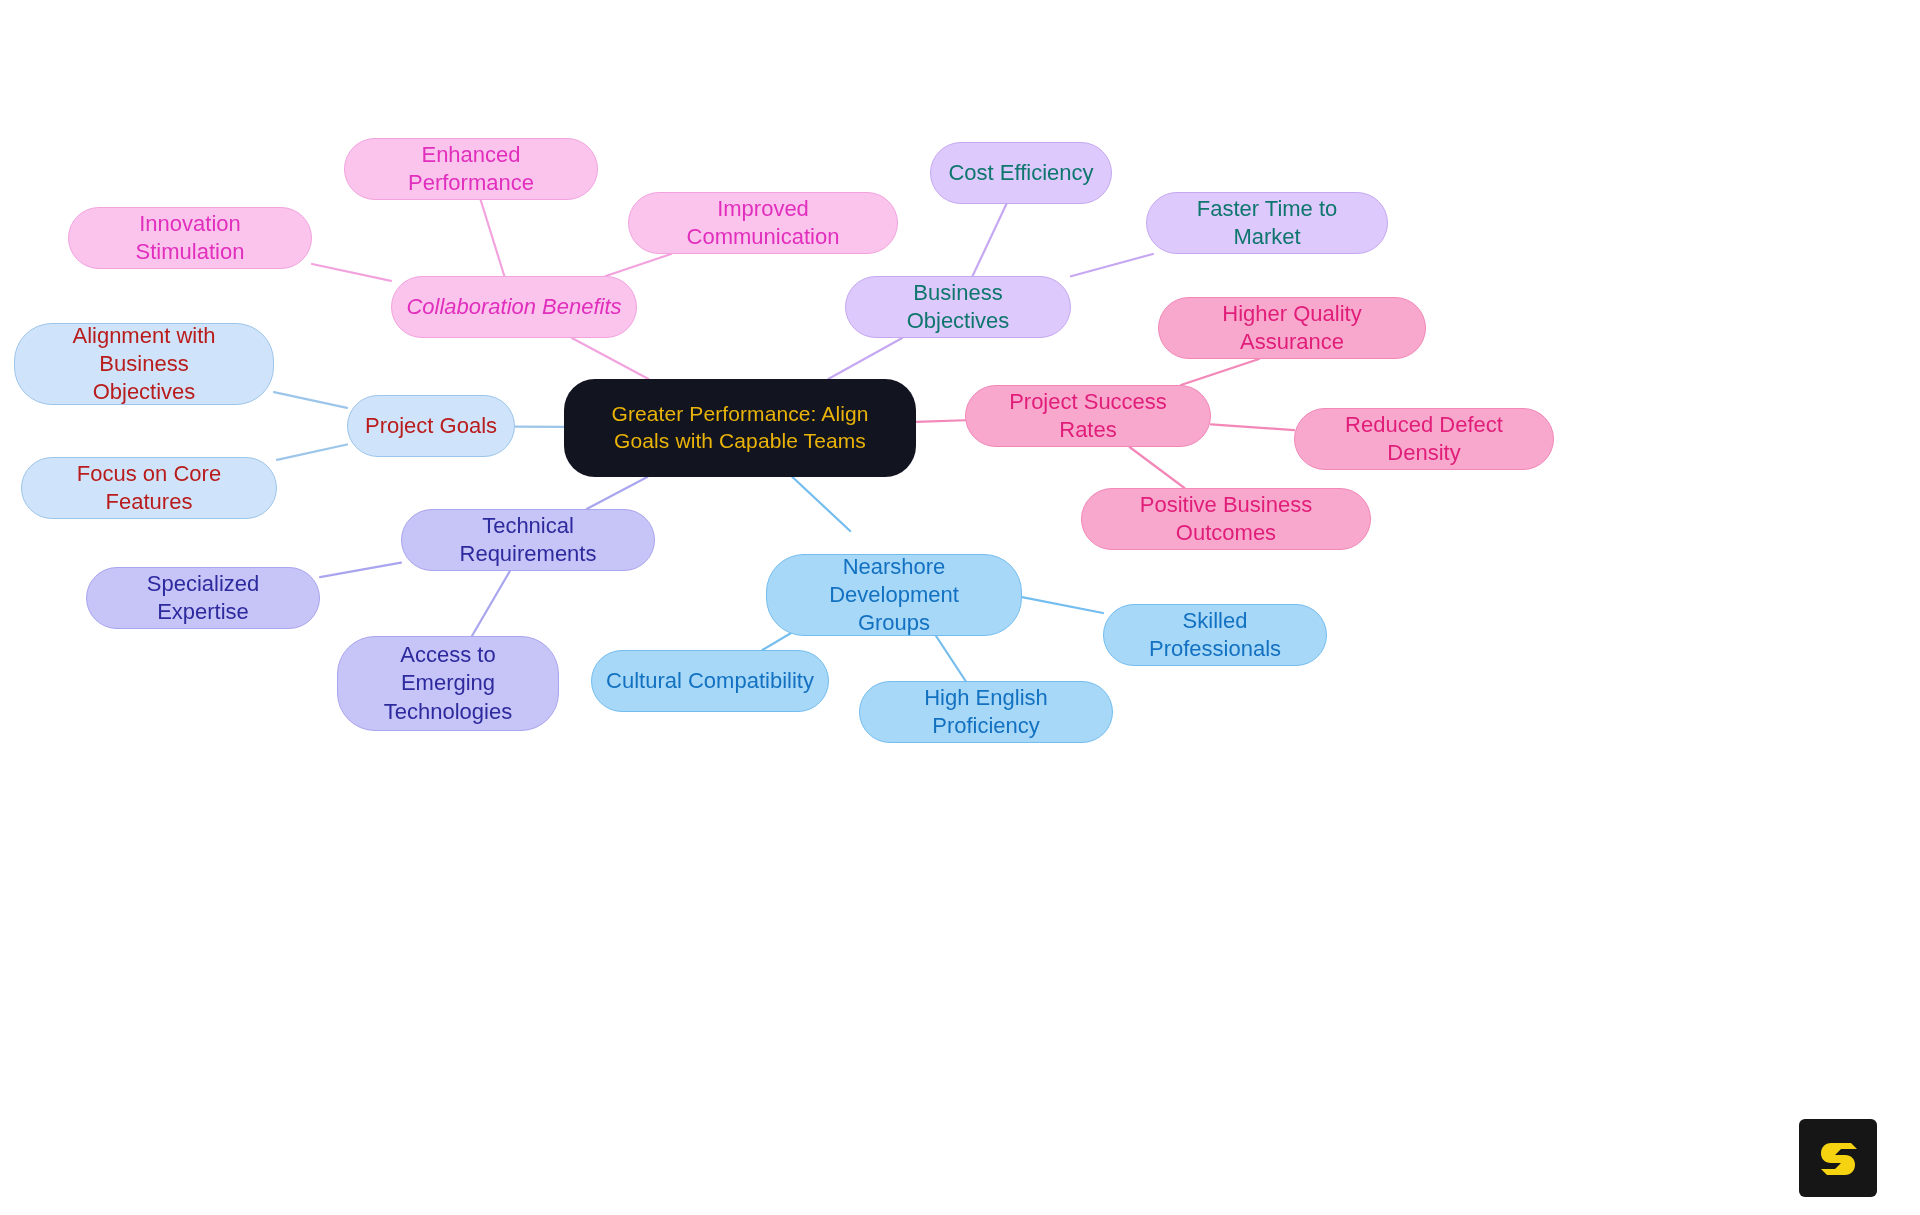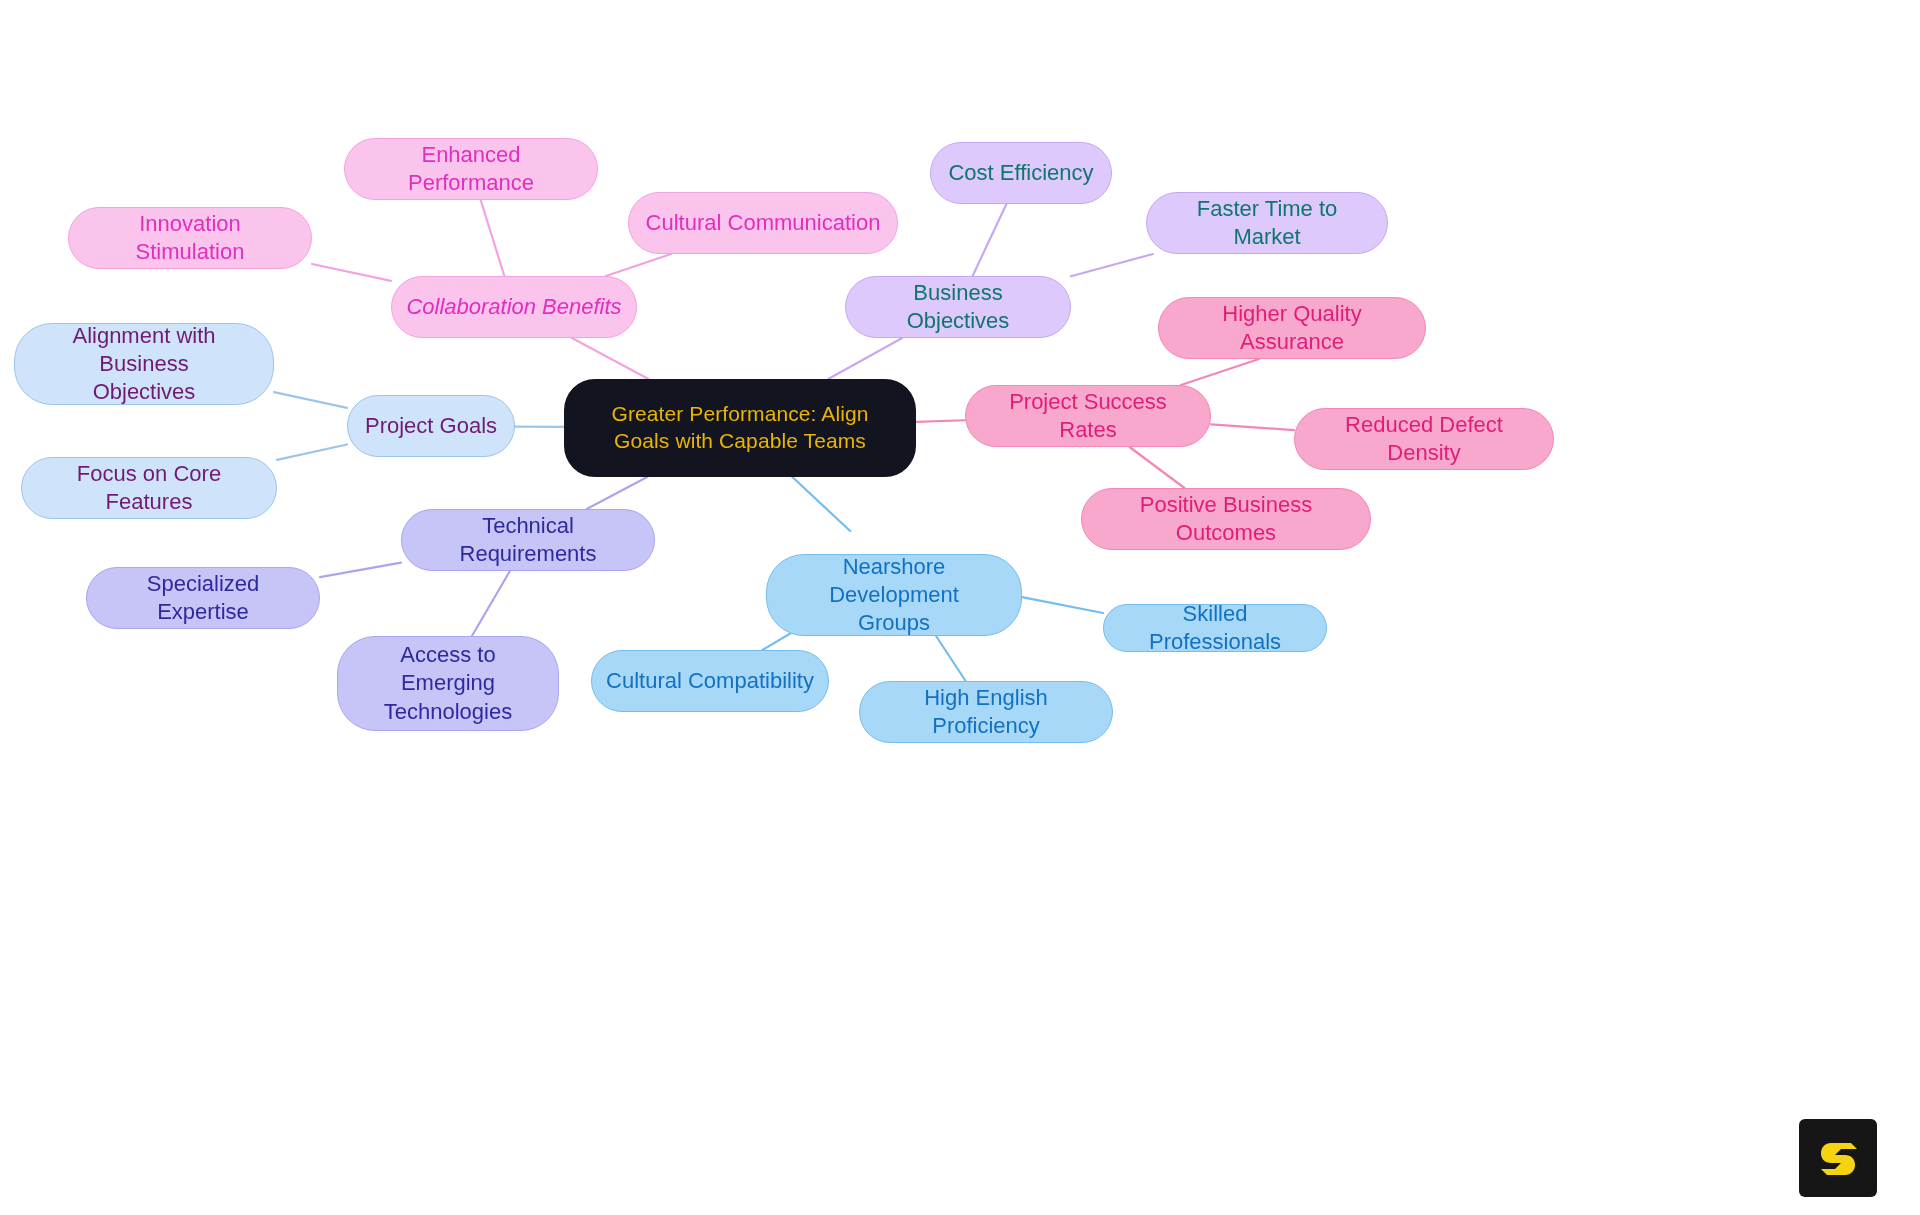--- a/index.html
+++ b/index.html
@@ -46,21 +46,21 @@
     border: none;
     color: #eab308;
     background: #12151f;
     font-size: 21px;
     letter-spacing: 0.1px;
   }
   .node-branch { font-size: 22px; }
   .node-leaf   { font-size: 22px; }
 
   
-  .c-blue    { background: #cfe4fa; border-color: #9cc5ea; color: #701a75; }
+  .c-blue    { background: #cfe4fa; border-color: #9cc5ea; color: #b91c1c; }
   .c-pink    { background: #fbc4ed; border-color: #f2a3de; color: #e12ebd; }
   .c-purple  { background: #ddc9fb; border-color: #c6a8f2; color: #0f766e; }
   .c-rose    { background: #f9a8cd; border-color: #f287b8; color: #e01e79; }
   .c-indigo  { background: #c7c4f7; border-color: #a9a5ef; color: #2d2a9e; }
   .c-sky     { background: #a8d8f8; border-color: #74bdef; color: #1271c0; }
 
   #logo {
     position: absolute;
     width: 78px;
     height: 78px;
@@ -95,41 +95,41 @@
       <line x1="509.8978102189781" y1="571" x2="471.94160583941607" y2="636" stroke="#a9a5ef" stroke-width="2.2" stroke-linecap="round"></line>
       <line x1="792.4027777777778" y1="477" x2="850.1527777777778" y2="531" stroke="#74bdef" stroke-width="2.2" stroke-linecap="round"></line>
       <line x1="824.7889908256881" y1="613" x2="762.3302752293578" y2="650" stroke="#74bdef" stroke-width="2.2" stroke-linecap="round"></line>
       <line x1="920.9428571428572" y1="613" x2="965.6285714285714" y2="681" stroke="#74bdef" stroke-width="2.2" stroke-linecap="round"></line>
       <line x1="1022" y1="597.1214953271028" x2="1103" y2="613.018691588785" stroke="#74bdef" stroke-width="2.2" stroke-linecap="round"></line>
     </svg>
   <div id="nodes">
       <div class="node node-branch c-pink" style="left: 391px; top: 276px; width: 246px; height: 62px; font-style: italic;">Collaboration Benefits</div>
       <div class="node node-leaf c-pink" style="left: 68px; top: 207px; width: 244px; height: 62px;">Innovation Stimulation</div>
       <div class="node node-leaf c-pink" style="left: 344px; top: 138px; width: 254px; height: 62px;">Enhanced Performance</div>
-      <div class="node node-leaf c-pink" style="left: 628px; top: 192px; width: 270px; height: 62px;">Cultural Communication</div>
+      <div class="node node-leaf c-pink" style="left: 628px; top: 192px; width: 270px; height: 62px;">Improved Communication</div>
       <div class="node node-branch c-purple" style="left: 845px; top: 276px; width: 226px; height: 62px;">Business Objectives</div>
       <div class="node node-leaf c-purple" style="left: 930px; top: 142px; width: 182px; height: 62px;">Cost Efficiency</div>
       <div class="node node-leaf c-purple" style="left: 1146px; top: 192px; width: 242px; height: 62px;">Faster Time to Market</div>
       <div class="node node-branch c-rose" style="left: 965px; top: 385px; width: 246px; height: 62px;">Project Success Rates</div>
       <div class="node node-leaf c-rose" style="left: 1158px; top: 297px; width: 268px; height: 62px;">Higher Quality Assurance</div>
       <div class="node node-leaf c-rose" style="left: 1294px; top: 408px; width: 260px; height: 62px;">Reduced Defect Density</div>
       <div class="node node-leaf c-rose" style="left: 1081px; top: 488px; width: 290px; height: 62px;">Positive Business Outcomes</div>
       <div class="node node-branch c-blue" style="left: 347px; top: 395px; width: 168px; height: 62px;">Project Goals</div>
       <div class="node node-leaf c-blue" style="left: 14px; top: 323px; width: 260px; height: 82px;">Alignment with Business
 Objectives</div>
       <div class="node node-leaf c-blue" style="left: 21px; top: 457px; width: 256px; height: 62px;">Focus on Core Features</div>
       <div class="node node-branch c-indigo" style="left: 401px; top: 509px; width: 254px; height: 62px;">Technical Requirements</div>
       <div class="node node-leaf c-indigo" style="left: 86px; top: 567px; width: 234px; height: 62px;">Specialized Expertise</div>
       <div class="node node-leaf c-indigo" style="left: 337px; top: 636px; width: 222px; height: 95px;">Access to Emerging
 Technologies</div>
       <div class="node node-branch c-sky" style="left: 766px; top: 531px; width: 256px; height: 82px; margin-top: 23px;">Nearshore Development
 Groups</div>
       <div class="node node-leaf c-sky" style="left: 591px; top: 650px; width: 238px; height: 62px;">Cultural Compatibility</div>
       <div class="node node-leaf c-sky" style="left: 859px; top: 681px; width: 254px; height: 62px;">High English Proficiency</div>
-      <div class="node node-leaf c-sky" style="left: 1103px; top: 604px; width: 224px; height: 48px;">Skilled Professionals</div>
+      <div class="node node-leaf c-sky" style="left: 1103px; top: 604px; width: 224px; height: 62px;">Skilled Professionals</div>
       <div class="node node-root" style="left: 564px; top: 379px; width: 352px; height: 98px;">Greater Performance: Align
 Goals with Capable Teams</div>
     </div>
   <div id="logo" style="left: 1799px; top: 1119px; width: 78px; height: 78px; background: rgb(22, 22, 22);">
     <svg width="46" height="46" viewBox="0 0 46 46">
       <path d="M36 8 H16 C10 8 6 12.5 6 18.5 C6 24 10 28 16 28 H26 L20 34 H6 L12 40 H30 C36 40 40 35.5 40 29.5 C40 24 36 20 30 20 H20 L26 14 H42 Z" fill="#f5d311"></path>
     </svg>
   </div>
 </div>
 

